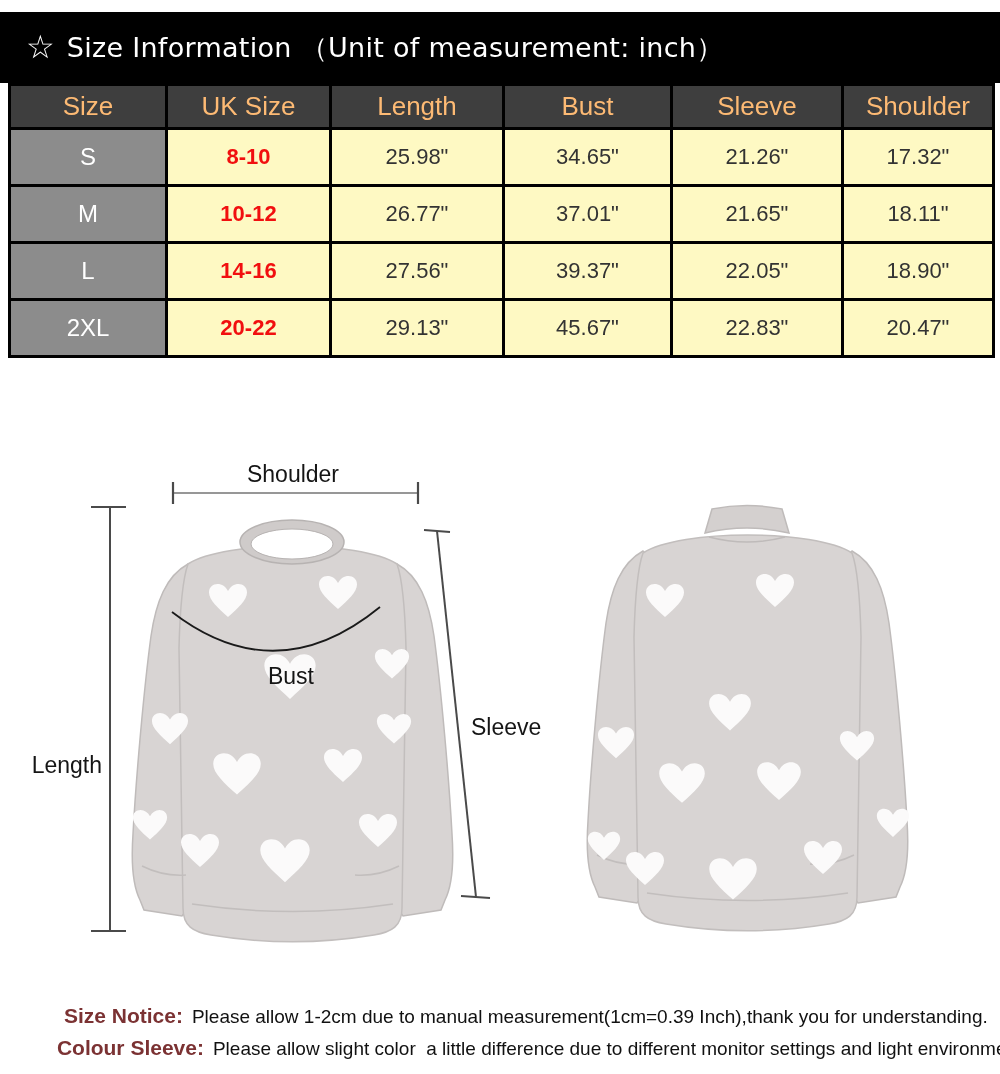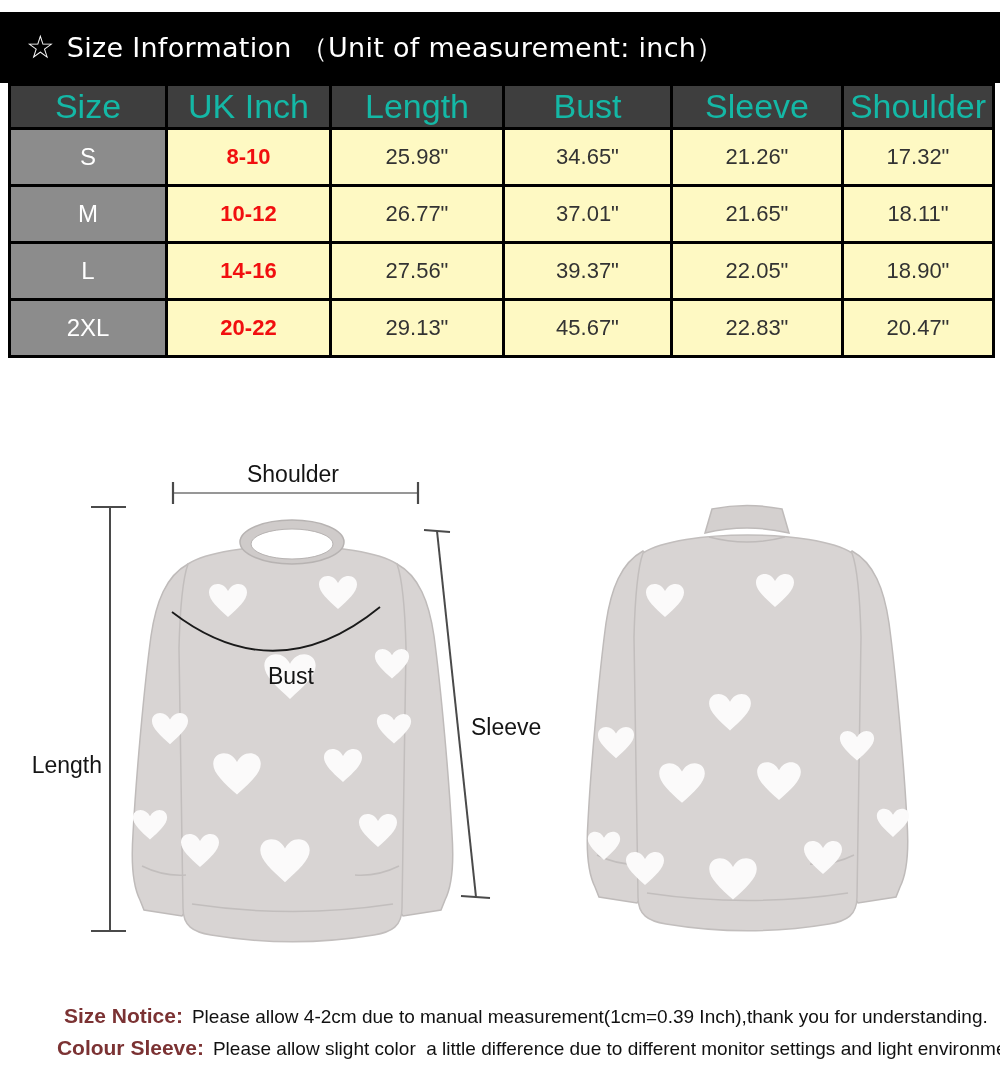--- a/index.html
+++ b/index.html
@@ -7,21 +7,21 @@
 
   
   .titlebar { position:absolute; left:0; top:12px; width:1000px; height:71px; background:#000;
               color:#fff; display:flex; align-items:center; }
   .titlebar .star { font-size:32px; margin:0 12px 2px 26px; line-height:1; }
   .titlebar .title { font-size:27px; letter-spacing:0.3px; font-family:"DejaVu Sans","Liberation Sans",sans-serif; }
 
   
   table.size-table { position:absolute; left:8px; top:83px; width:984px; border-collapse:collapse; table-layout:fixed; }
   table.size-table th, table.size-table td { border:3px solid #000; text-align:center; vertical-align:middle; padding:0; }
-  table.size-table th { background:#3e3e3e; color:#14b8a6; font-size:34px; font-weight:400; height:41px; }
+  table.size-table th { background:#3e3e3e; color:#fdba74; font-size:26px; font-weight:400; height:41px; }
   td.c-size { background:#8c8c8c; color:#fff; font-size:24px; }
   td.c-uk   { color:#f10f0f; font-weight:700; font-size:22px; }
   td.c-val  { color:#333; font-size:22px; }
   table.size-table td { height:54px; background:#fef9c3; }
   table.size-table td.c-size { background:#8c8c8c; }
 
   
   .figure { position:absolute; left:0; top:445px; width:1000px; height:520px; }
   .figure svg { position:absolute; left:0; top:0; }
   .fig-label { position:absolute; color:#151515; font-size:23px; }
@@ -50,21 +50,21 @@
     <col style="width:157px">
       <col style="width:164px">
       <col style="width:173px">
     <col style="width:168px">
       <col style="width:171px">
       <col style="width:151px">
   </colgroup>
   <thead>
     <tr>
       <th>Size</th>
-      <th>UK Inch</th>
+      <th>UK Size</th>
       <th>Length</th>
       <th>Bust</th>
       <th>Sleeve</th>
       <th>Shoulder</th>
     </tr>
   </thead>
   <tbody>
     <tr>
       <td class="c-size">S</td>
       <td class="c-uk">8-10</td>
@@ -174,17 +174,17 @@
     <path d="M 172,167 Q 276,247 380,162" fill="none" stroke="#1a1a1a" stroke-width="1.8"></path>
   </svg>
 </div>
 
 <div class="fig-label lbl-shoulder">Shoulder</div>
 <div class="fig-label lbl-length">Length</div>
 <div class="fig-label lbl-bust">Bust</div>
 <div class="fig-label lbl-sleeve">Sleeve</div>
 
 <div class="notice notice-size">
-  <span class="lbl">Size Notice:</span><span class="txt">Please allow 4-2cm due to manual measurement(1cm=0.39 Inch),thank you for understanding.</span>
+  <span class="lbl">Size Notice:</span><span class="txt">Please allow 1-2cm due to manual measurement(1cm=0.39 Inch),thank you for understanding.</span>
 </div>
 <div class="notice notice-colour">
   <span class="lbl">Colour Sleeve:</span><span class="txt">Please allow slight color  a little difference due to different monitor settings and light environment.</span>
 </div>
 
 </body></html>

